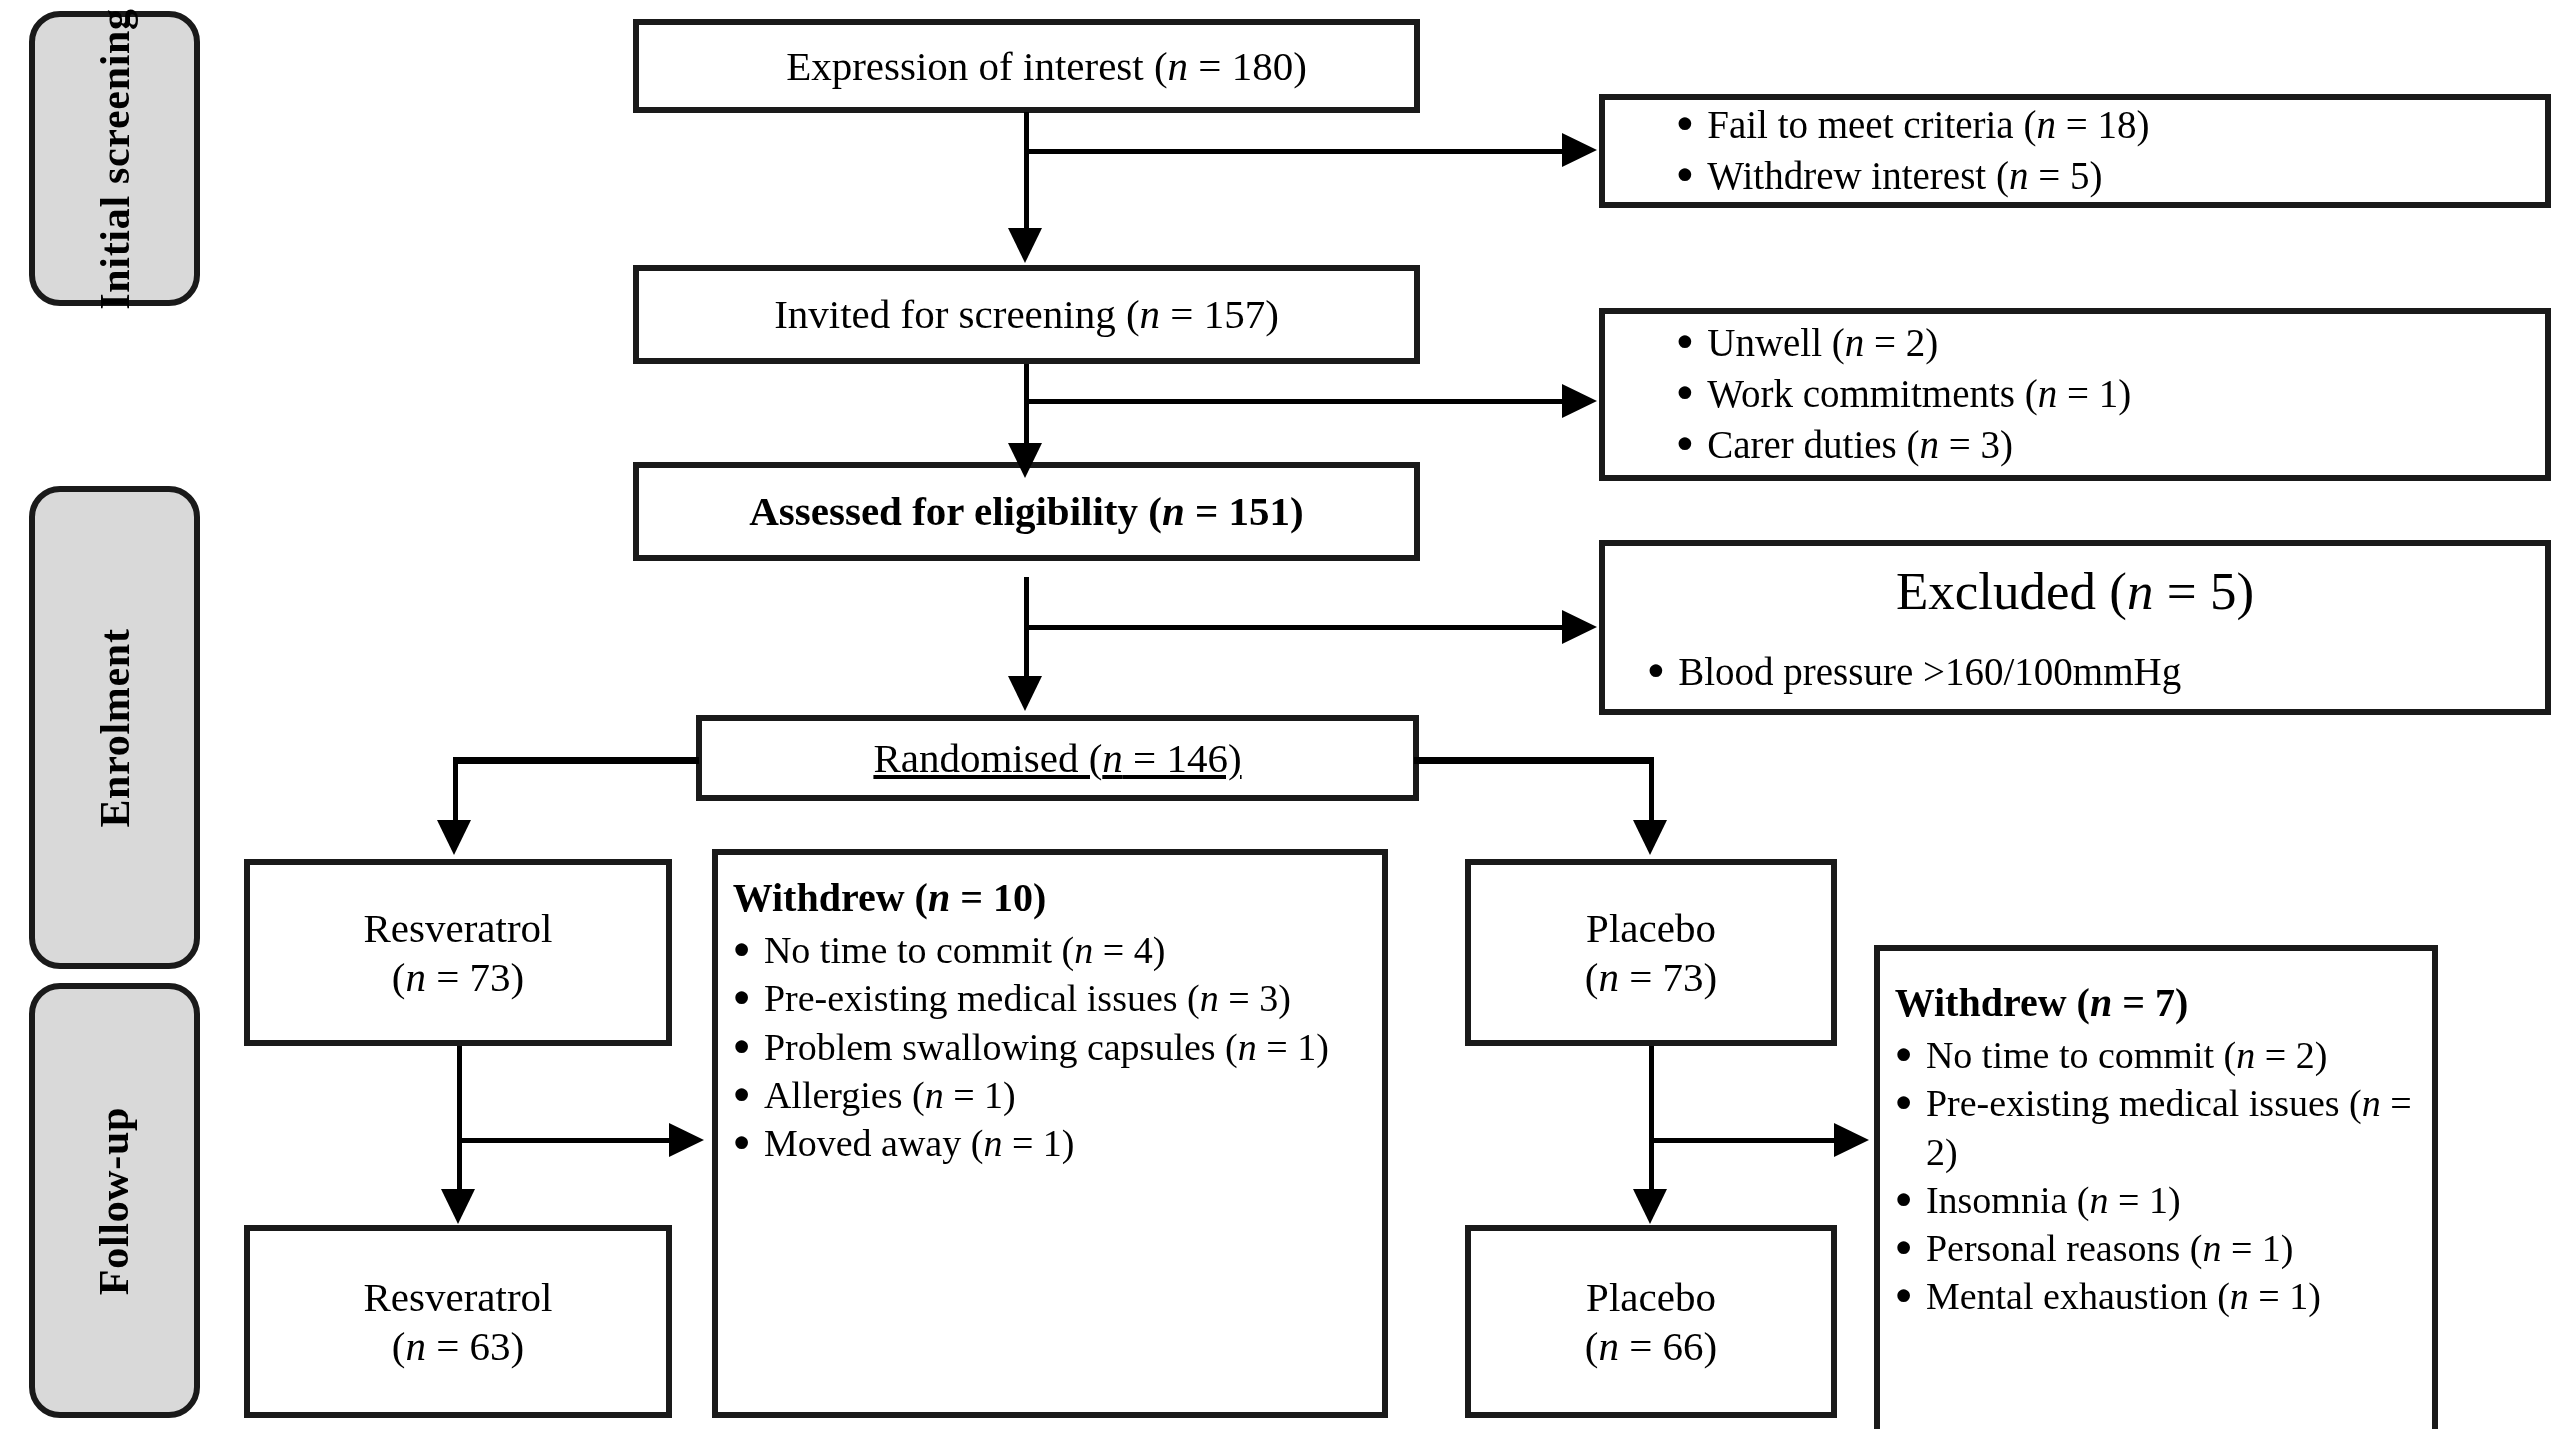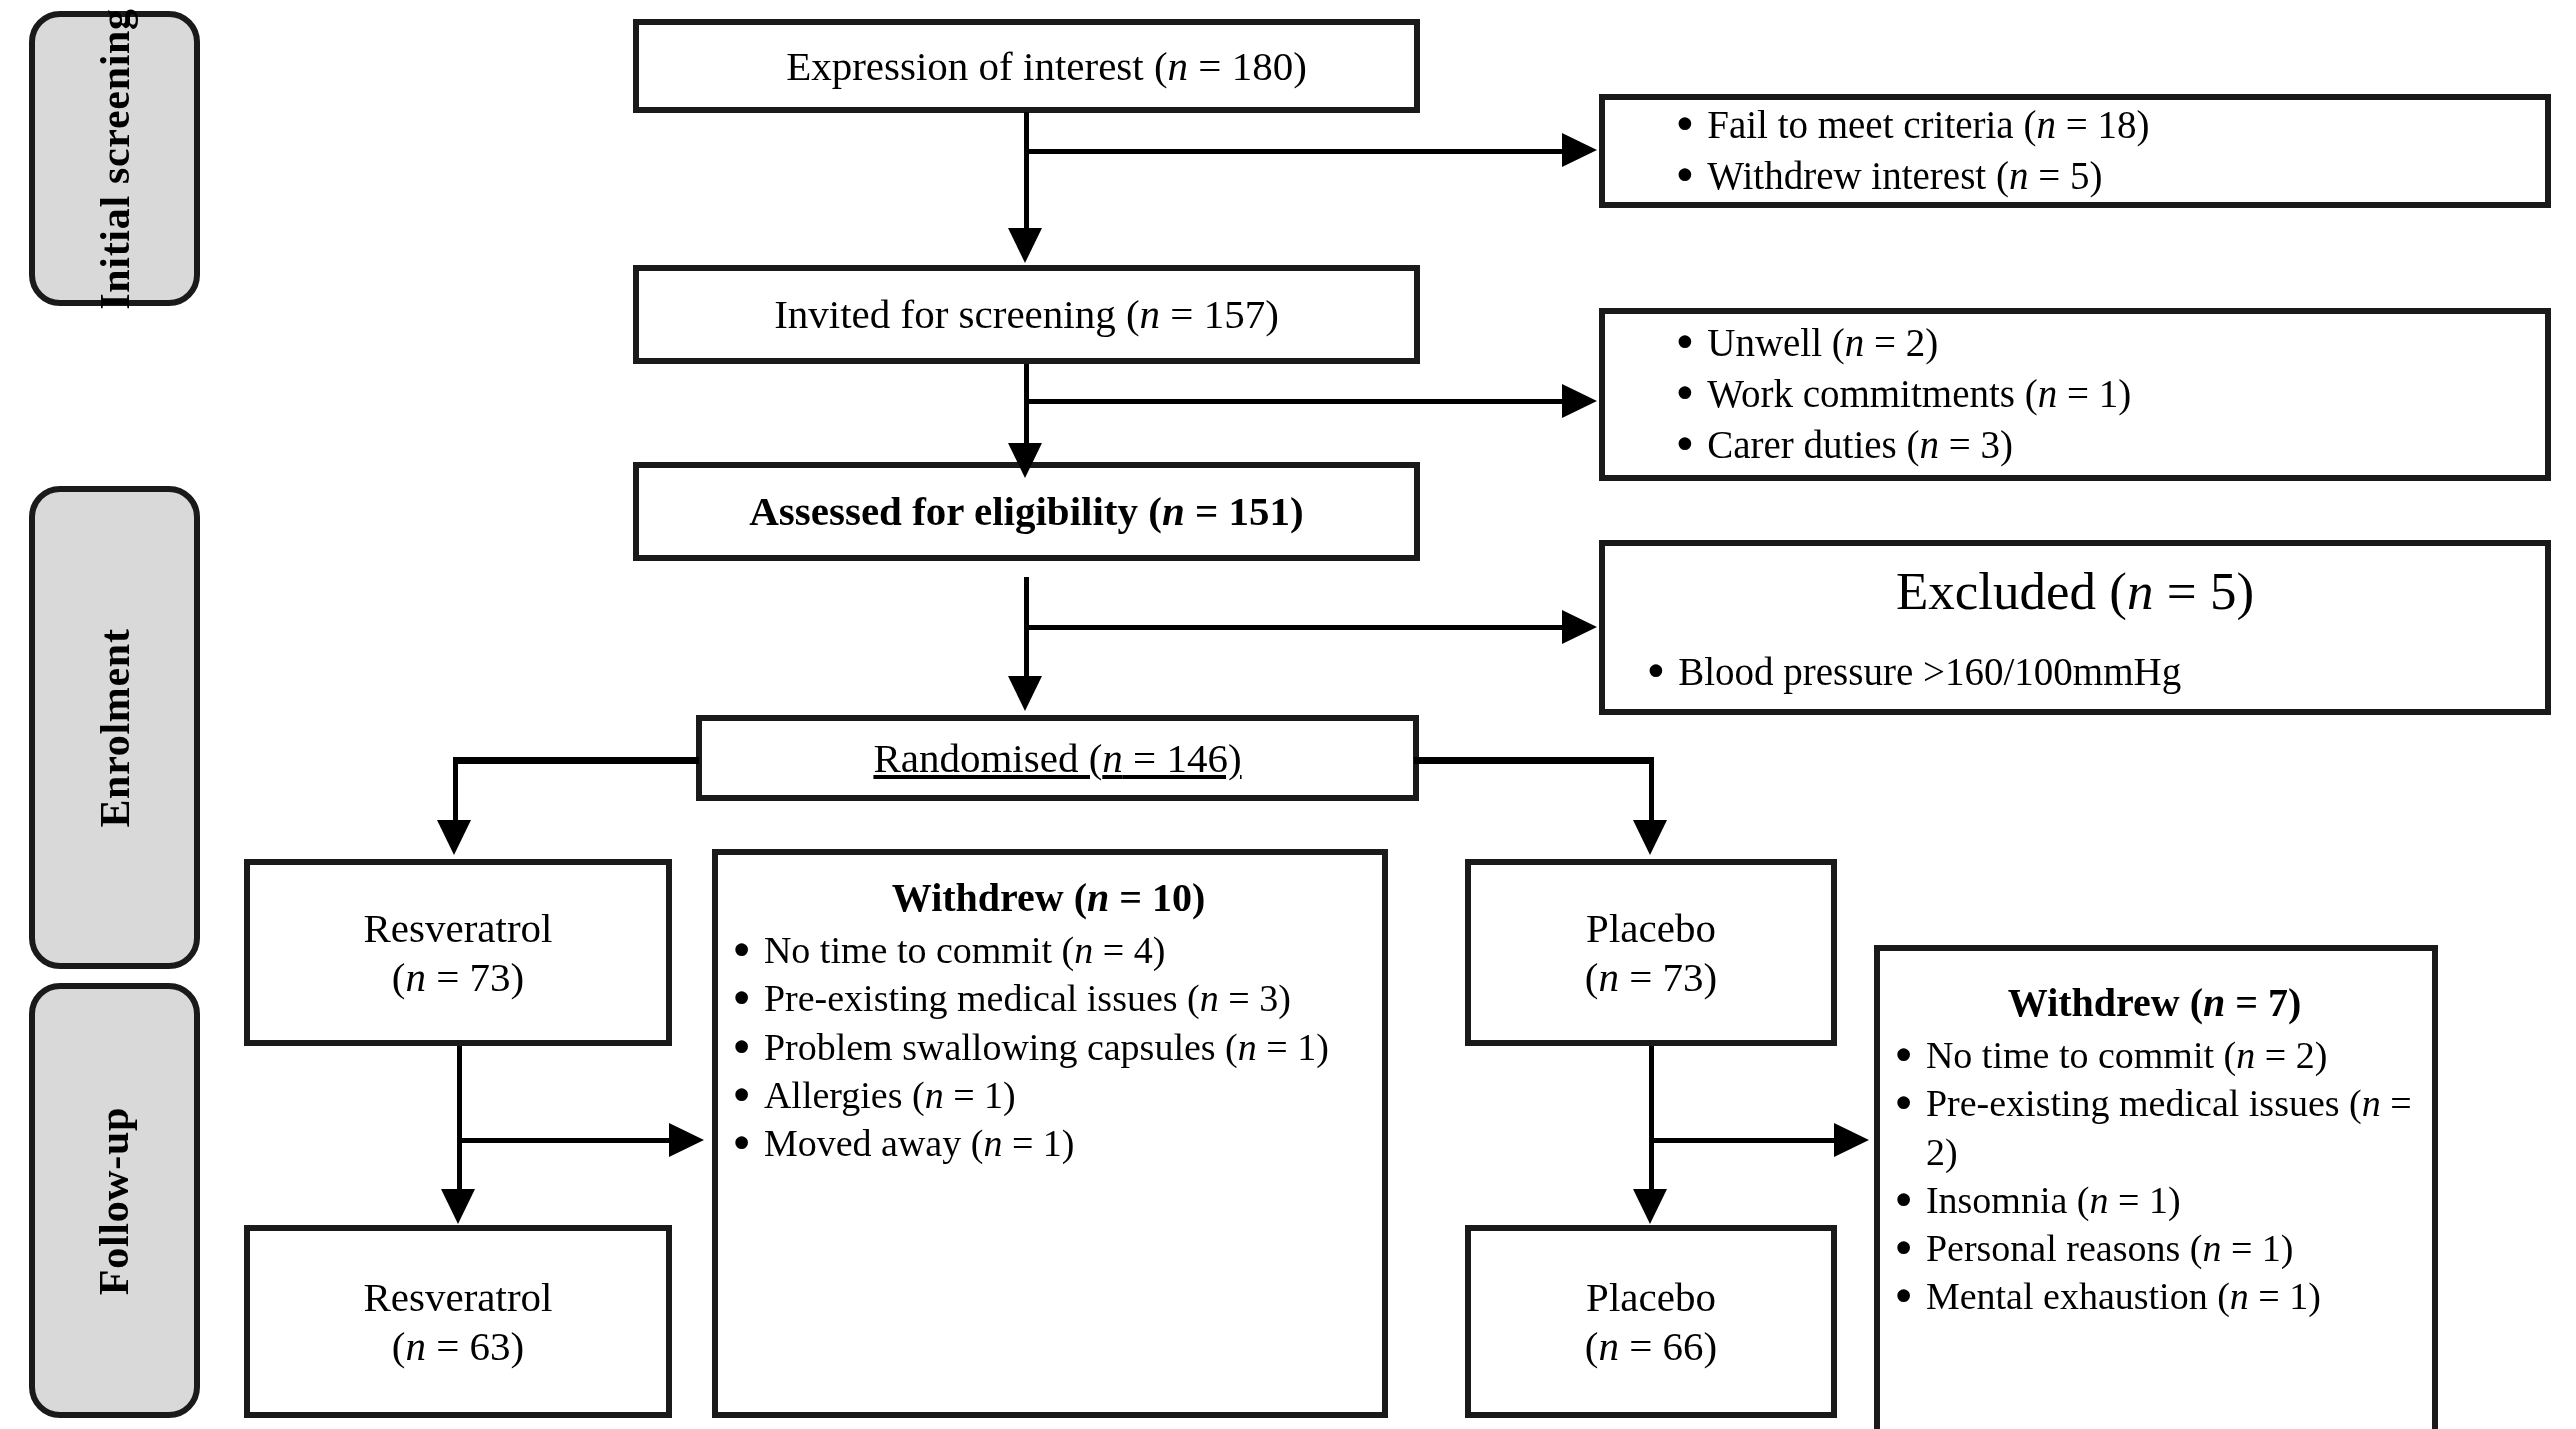--- a/index.html
+++ b/index.html
@@ -12,21 +12,21 @@
   .box{position:absolute;background:#fff;border:6px solid #1a1a1a;box-sizing:border-box;
        display:flex;flex-direction:column;justify-content:center;}
   .box.center{align-items:center;text-align:center;}
   .box .line{font-size:41px;line-height:1.18;white-space:nowrap;}
   .blist{position:absolute;background:#fff;border:6px solid #1a1a1a;box-sizing:border-box;
          display:flex;flex-direction:column;justify-content:center;}
   .blist ul{list-style:none;margin:0;padding:0;}
   .blist li{font-size:39px;line-height:1.30;display:flex;align-items:flex-start;}
   .blist li .bul{flex:0 0 auto;margin-right:13.4px;font-size:29.5px;line-height:1.55;}
   .blist li .txt{flex:1 1 auto;}
-  .hdr{font-weight:bold;font-size:40px;line-height:1.2;margin-bottom:4px;text-align:center;}
+  .hdr{font-weight:bold;font-size:40px;line-height:1.2;margin-bottom:4px;}
   .ctr{text-align:center;font-size:53px;line-height:1.25;}
   .wide li{font-size:38px;line-height:1.27;}
   
   .vl{position:absolute;background:#000;width:4.7px;}
   .hl{position:absolute;background:#000;height:4.7px;}
   .hl-thick{position:absolute;background:#000;height:7.4px;}
   .ar-down{position:absolute;width:0;height:0;border-left:17.4px solid transparent;
            border-right:17.4px solid transparent;border-top:35px solid #000;}
   .ar-right{position:absolute;width:0;height:0;border-top:17.4px solid transparent;
             border-bottom:17.4px solid transparent;border-left:35px solid #000;}

